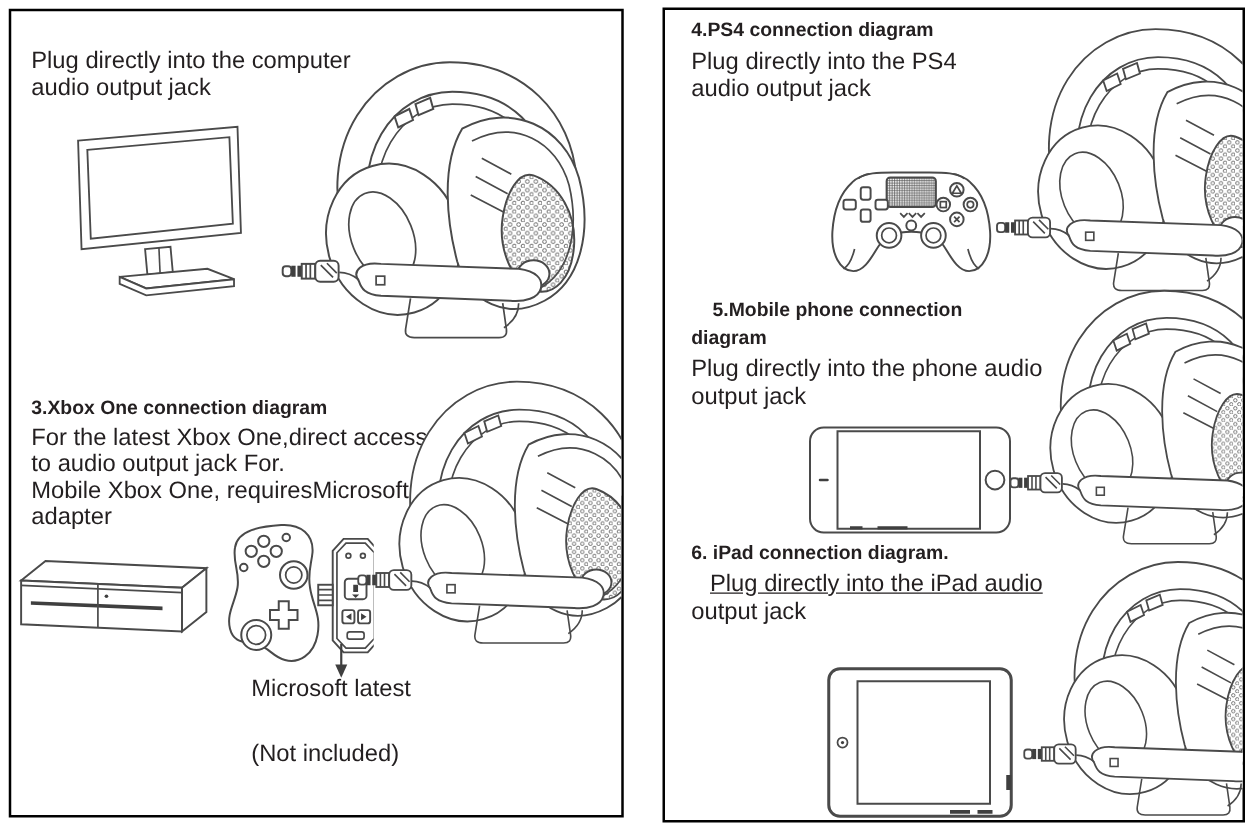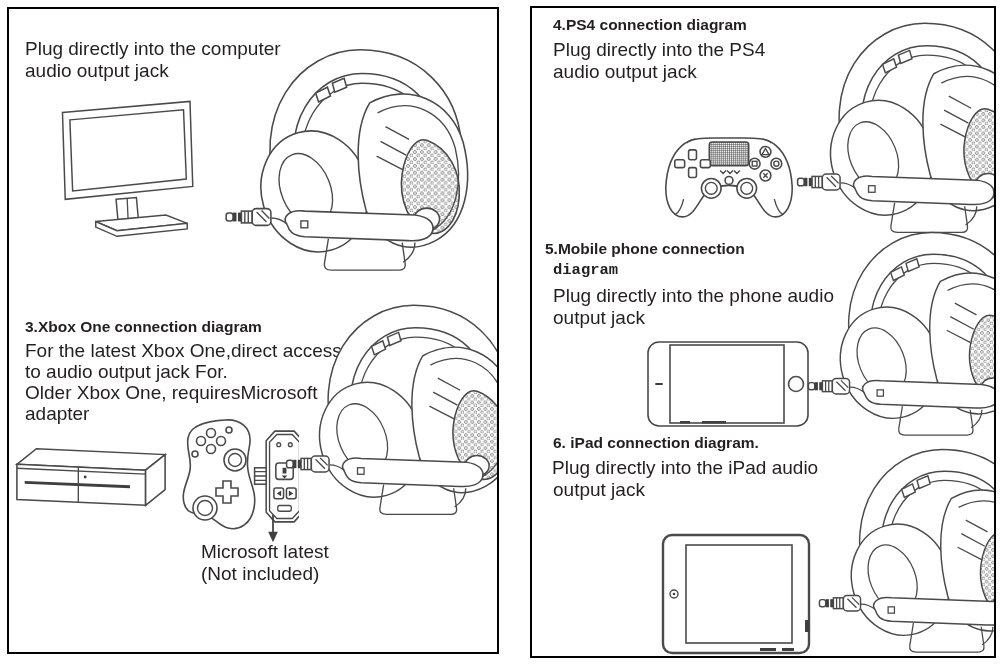--- a/index.html
+++ b/index.html
@@ -168,21 +168,21 @@
         <use href="#sym-monitor"></use>
       </svg>
 
     <svg class="illus" style="left:211px;top:31px;" width="266" height="236" viewBox="0 0 270 240">
         <use href="#sym-headset"></use>
       </svg>
 
     <h2 class="t b" style="left:16px;top:307px;">3.Xbox One connection diagram</h2>
     <p class="t" style="left:16px;top:352px;">to audio output jack For.</p>
     <p class="t" style="left:16px;top:331px;">For the latest Xbox One,direct access</p>
-    <p class="t" style="left:16px;top:373px;">Older Xbox One, requiresMicrosoft</p>
+    <p class="t" style="left:16px;top:373px;">Mobile Xbox One, requiresMicrosoft</p>
     <p class="t" style="left:16px;top:394px;">adapter</p>
 
     <svg class="illus" style="left:3px;top:429px;" width="158" height="78" viewBox="0 0 162 80">
         <use href="#sym-xbox-console"></use>
       </svg>
 
     <svg class="illus" style="left:168px;top:407px;" width="92" height="118" viewBox="0 0 92 118">
         <use href="#sym-xbox-controller"></use>
       </svg>
 
@@ -192,51 +192,51 @@
 
     <svg class="illus" style="left:272px;top:286px;" width="252" height="226" viewBox="0 0 270 240">
         <use href="#sym-headset"></use>
       </svg>
 
     <svg class="illus" style="left:254px;top:506px;" width="20" height="28" viewBox="0 0 20 32">
         <use href="#sym-arrow"></use>
       </svg>
 
     <p class="t" style="left:192px;top:532px;">Microsoft latest</p>
-    <p class="t" style="left:192px;top:554px;">(Not included)</p>
+    <p class="t" style="left:192px;top:584px;">(Not included)</p>
   </section>
 
   <section class="panel" style="left:530px;top:6px;width:462px;height:648px;">
     <h2 class="t b" style="left:21px;top:6px;">4.PS4 connection diagram</h2>
     <p class="t" style="left:21px;top:31px;">Plug directly into the PS4</p>
     <p class="t" style="left:21px;top:53px;">audio output jack</p>
 
     <svg class="illus" style="left:128px;top:120px;" width="138" height="95" viewBox="0 0 140 96">
         <use href="#sym-ps4"></use>
       </svg>
 
     <svg class="illus" style="left:260px;top:6px;" width="252" height="224" viewBox="0 0 270 240">
         <use href="#sym-headset"></use>
       </svg>
 
-    <h2 class="t b" style="left:13px;top:230px;">5.Mobile phone connection</h2>
-    <h2 class="t b" style="left:21px;top:252px;font-family:Liberation Mono, monospace;">diagram</h2>
+    <h2 class="t b" style="left:38px;top:230px;">5.Mobile phone connection</h2>
+    <h2 class="t b" style="left:21px;top:252px;">diagram</h2>
     <p class="t" style="left:21px;top:277px;">Plug directly into the phone audio</p>
     <p class="t" style="left:21px;top:299px;">output jack</p>
 
     <svg class="illus" style="left:114px;top:332px;" width="164" height="88" viewBox="0 0 164 88">
         <use href="#sym-phone"></use>
       </svg>
 
     <svg class="illus" style="left:271px;top:214px;" width="244" height="220" viewBox="0 0 270 240">
         <use href="#sym-headset"></use>
       </svg>
 
     <h2 class="t b" style="left:21px;top:424px;">6. iPad connection diagram.</h2>
-    <p class="t" style="left:20px;top:449px;">Plug directly into the iPad audio</p>
+    <p class="t" style="left:36px;top:449px;text-decoration:underline;">Plug directly into the iPad audio</p>
     <p class="t" style="left:21px;top:471px;">output jack</p>
 
     <svg class="illus" style="left:128px;top:524px;" width="152" height="124" viewBox="0 0 152 124">
         <use href="#sym-ipad"></use>
       </svg>
 
     <svg class="illus" style="left:282px;top:430px;" width="244" height="222" viewBox="0 0 270 240">
         <use href="#sym-headset"></use>
       </svg>
   </section>

